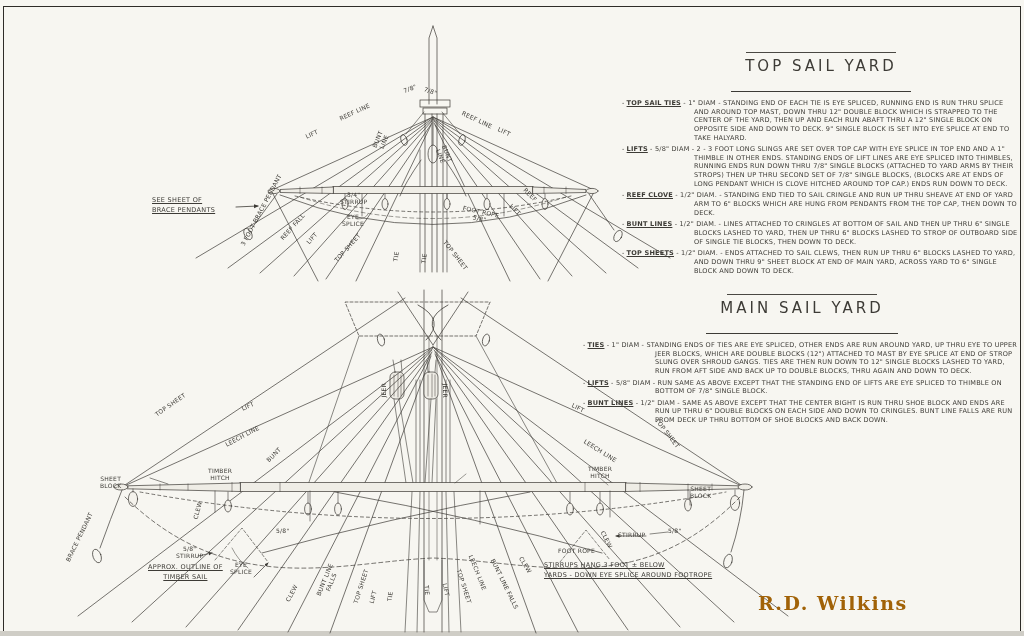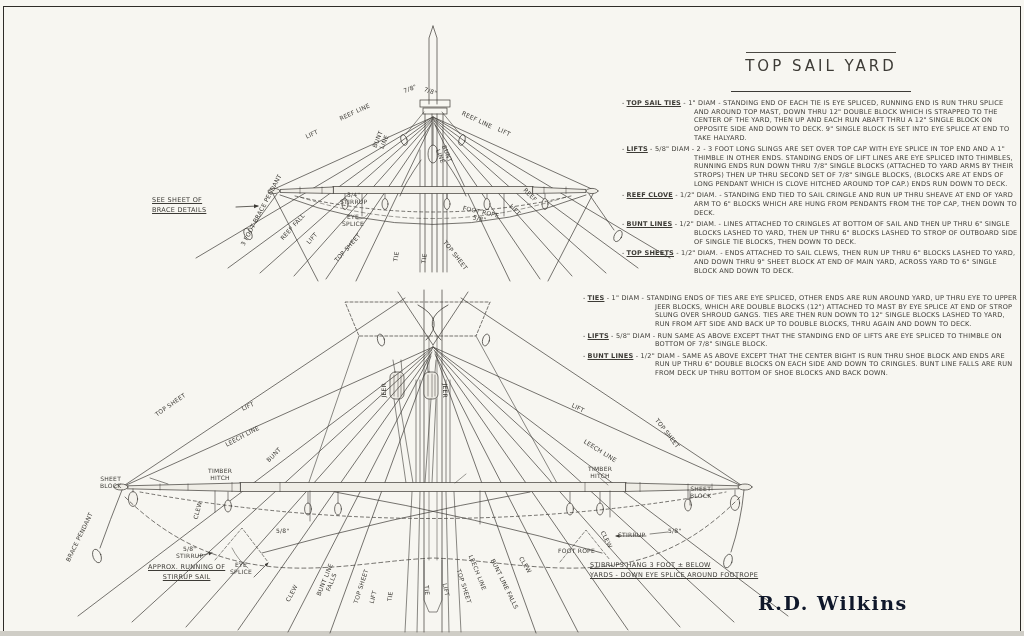--- a/index.html
+++ b/index.html
@@ -32,21 +32,21 @@
   .note-item{
     font-size:6.55px;line-height:1.32;letter-spacing:.2px;
     margin-bottom:3px;padding-left:72px;text-indent:-72px;
   }
   .note-label{text-decoration:underline;font-weight:bold;}
   .note-dash{padding-right:2px;}
   .annot{position:absolute;font-size:6.5px;line-height:1.5;letter-spacing:.3px;color:#3d3b36;}
   .annot div{text-decoration:underline;}
   .signature{
     position:absolute;font-family:"DejaVu Serif","Liberation Serif",serif;
-    font-weight:bold;font-size:19px;letter-spacing:1.5px;color:#0f172a;
+    font-weight:bold;font-size:19px;letter-spacing:1.5px;color:#a16207;
   }
 </style>
 </head>
 <body>
 
 <div class="sheet-frame"></div>
 <div class="bottom-band"></div>
 
 <svg class="drawing" width="1024" height="636" viewBox="0 0 1024 636" fill="none" stroke="#3c3a35" stroke-width="0.7" stroke-linecap="round">
   <defs>
@@ -267,39 +267,43 @@
   </div>
   <div class="note-item">
     <span class="note-dash">-</span><span class="note-label">BUNT LINES</span> <span>- 1/2" DIAM. - LINES ATTACHED TO CRINGLES AT BOTTOM OF SAIL AND THEN UP THRU 6" SINGLE BLOCKS LASHED TO YARD, THEN UP THRU 6" BLOCKS LASHED TO STROP OF OUTBOARD SIDE OF SINGLE TIE BLOCKS, THEN DOWN TO DECK.</span>
   </div>
   <div class="note-item">
     <span class="note-dash">-</span><span class="note-label">TOP SHEETS</span> <span>- 1/2" DIAM. - ENDS ATTACHED TO SAIL CLEWS, THEN RUN UP THRU 6" BLOCKS LASHED TO YARD, AND DOWN THRU 9" SHEET BLOCK AT END OF MAIN YARD, ACROSS YARD TO 6" SINGLE BLOCK AND DOWN TO DECK.</span>
   </div>
 </div>
 
 <div class="notes" style="left:583px;top:294px;width:438px">
+  <div class="title-wrap">
+    <div class="title-rule"></div>
+    <span class="notes-title">MAIN SAIL YARD</span>
+  </div>
   <div class="note-item">
     <span class="note-dash">-</span><span class="note-label">TIES</span> <span>- 1" DIAM - STANDING ENDS OF TIES ARE EYE SPLICED, OTHER ENDS ARE RUN AROUND YARD, UP THRU EYE TO UPPER JEER BLOCKS, WHICH ARE DOUBLE BLOCKS (12") ATTACHED TO MAST BY EYE SPLICE AT END OF STROP SLUNG OVER SHROUD GANGS. TIES ARE THEN RUN DOWN TO 12" SINGLE BLOCKS LASHED TO YARD, RUN FROM AFT SIDE AND BACK UP TO DOUBLE BLOCKS, THRU AGAIN AND DOWN TO DECK.</span>
   </div>
   <div class="note-item">
     <span class="note-dash">-</span><span class="note-label">LIFTS</span> <span>- 5/8" DIAM - RUN SAME AS ABOVE EXCEPT THAT THE STANDING END OF LIFTS ARE EYE SPLICED TO THIMBLE ON BOTTOM OF 7/8" SINGLE BLOCK.</span>
   </div>
   <div class="note-item">
     <span class="note-dash">-</span><span class="note-label">BUNT LINES</span> <span>- 1/2" DIAM - SAME AS ABOVE EXCEPT THAT THE CENTER BIGHT IS RUN THRU SHOE BLOCK AND ENDS ARE RUN UP THRU 6" DOUBLE BLOCKS ON EACH SIDE AND DOWN TO CRINGLES. BUNT LINE FALLS ARE RUN FROM DECK UP THRU BOTTOM OF SHOE BLOCKS AND BACK DOWN.</span>
   </div>
 </div>
 
 <div class="annot" style="left:152px;top:196px">
   <div>SEE SHEET OF</div>
-  <div>BRACE DETAILS</div>
+  <div>BRACE PENDANTS</div>
 </div>
 
 <div class="annot" style="left:148px;top:563px;text-align:center">
-  <div>APPROX. RUNNING OF</div>
-  <div>STIRRUP SAIL</div>
-</div>
-
-<div class="annot" style="left:590px;top:561px">
+  <div>APPROX. OUTLINE OF</div>
+  <div>TIMBER SAIL</div>
+</div>
+
+<div class="annot" style="left:544px;top:561px">
   <div>STIRRUPS HANG 3 FOOT ± BELOW</div>
   <div>YARDS - DOWN EYE SPLICE AROUND FOOTROPE</div>
 </div>
 
 <div class="signature" style="left:758px;top:592px">R.D. Wilkins</div>
 
 </body></html>

